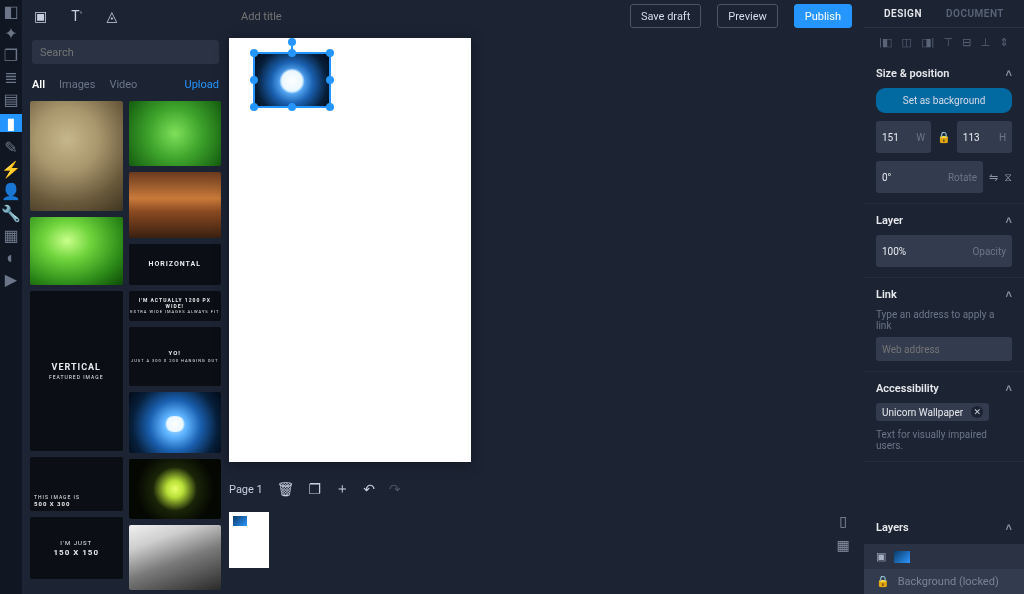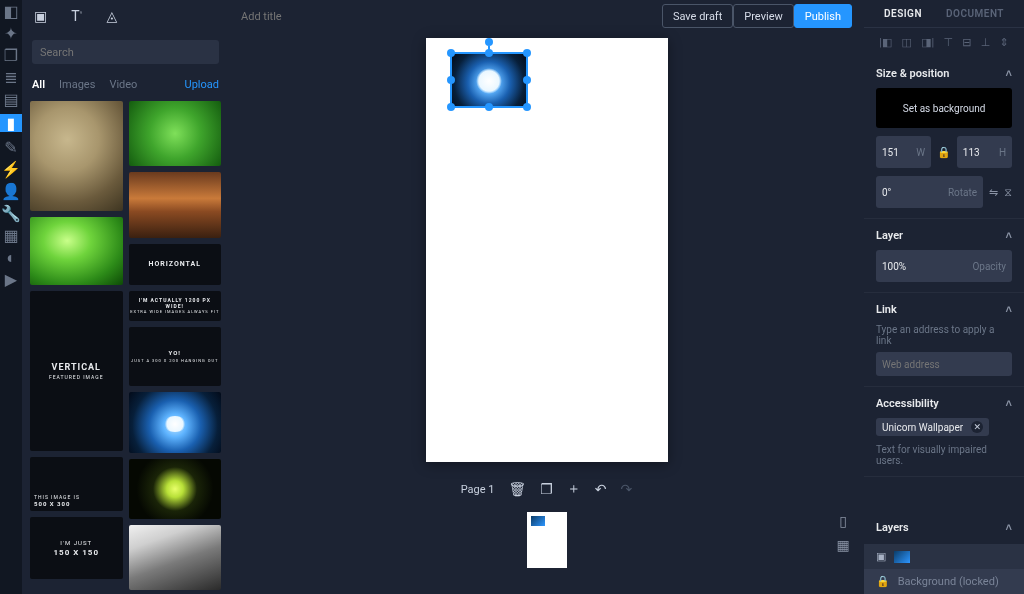--- a/index.html
+++ b/index.html
@@ -12,25 +12,25 @@
 .side-panel{position:absolute;left:22px;top:32px;width:207px;bottom:0;background:#1c2333;display:flex;flex-direction:column}
 .search-box{margin:8px 10px;background:#2a3244;border-radius:3px;height:24px;display:flex;align-items:center;padding:0 8px}
 .search-box input{background:none;border:none;outline:none;color:#a8b2c5;font-size:11px;width:100%}
 .media-tabs{display:flex;align-items:center;gap:14px;padding:6px 10px;font-size:11px}
 .media-tabs .mt{color:#6b7688;cursor:pointer}
 .media-tabs .mt.active{color:#fff;font-weight:600}
 .media-tabs .upload{margin-left:auto;color:#2596ff;cursor:pointer}
 .media-grid{flex:1;overflow-y:auto;padding:4px 8px;display:flex;gap:6px}
 .col{display:flex;flex-direction:column;gap:6px;flex:1}
 .thumb{background:#0c0f17;border-radius:2px;display:flex;align-items:center;justify-content:center;text-align:center;color:#e8eaed;font-size:7px;font-weight:700;letter-spacing:1px;cursor:pointer;overflow:hidden;position:relative}
-.top-bar{position:absolute;left:229px;right:160px;top:0;height:32px;display:flex;align-items:center;padding:0 12px;gap:0}
+.top-bar{position:absolute;left:229px;right:160px;top:0;height:32px;display:flex;align-items:center;padding:0 12px;gap:16px}
 .title-input{background:none;border:none;outline:none;color:#6b7688;font-size:11px;flex:1}
 .btn{height:24px;padding:0 10px;border:1px solid #4a5568;background:none;color:#d6dce8;font-size:11px;border-radius:3px;cursor:pointer}
 .btn.primary{background:#2596ff;border-color:#2596ff;color:#fff}
-.canvas-area{position:absolute;left:229px;right:160px;top:32px;bottom:0;display:flex;flex-direction:column;align-items:center}
+.canvas-area{position:absolute;left:229px;right:160px;top:32px;bottom:0;display:flex;flex-direction:column;align-items:flex-start}
 .page{position:relative;margin-top:6px;width:242px;height:424px;background:#fff;box-shadow:0 2px 12px rgba(0,0,0,.4)}
 .selected-img{position:absolute;left:24px;top:14px;width:78px;height:56px;border:2px solid #2596ff;background:linear-gradient(135deg,#02162e 0%,#0b3c68 40%,#2d96ff 60%,#0b3c68 80%);display:flex;align-items:center;justify-content:center}
 .handle{position:absolute;width:8px;height:8px;background:#2596ff;border-radius:50%}
 .handle.nw{left:-5px;top:-5px}.handle.ne{right:-5px;top:-5px}.handle.sw{left:-5px;bottom:-5px}.handle.se{right:-5px;bottom:-5px}
 .handle.n{left:50%;top:-5px;transform:translateX(-50%)}.handle.s{left:50%;bottom:-5px;transform:translateX(-50%)}
 .handle.w{left:-5px;top:50%;transform:translateY(-50%)}.handle.e{right:-5px;top:50%;transform:translateY(-50%)}
 .rotate-h{position:absolute;left:50%;top:-16px;width:8px;height:8px;background:#2596ff;border-radius:50%;transform:translateX(-50%)}
 .rotate-h:before{content:"";position:absolute;left:3px;top:8px;width:2px;height:6px;background:#2596ff}
 .page-controls{display:flex;align-items:center;gap:14px;margin-top:18px;color:#c8d0de;font-size:11px}
 .page-controls .pc{cursor:pointer;font-size:14px}
@@ -40,21 +40,21 @@
 .view-toggle .vt{width:18px;height:18px;color:#8a93a5;cursor:pointer;display:flex;align-items:center;justify-content:center;font-size:14px}
 .right-panel{position:absolute;right:0;top:0;width:160px;height:100%;background:#1c2333;display:flex;flex-direction:column;font-size:11px}
 .rp-tabs{display:flex;justify-content:center;gap:24px;padding:8px 0;border-bottom:1px solid #2a3244}
 .rp-tabs .rt{color:#5a6478;font-size:10px;font-weight:600;letter-spacing:.5px;cursor:pointer}
 .rp-tabs .rt.active{color:#e8eaed}
 .align-row{display:flex;justify-content:space-evenly;padding:8px 6px;color:#5a6478}
 .align-row .ai{cursor:pointer;font-size:11px}
 .section{padding:10px 12px;border-bottom:1px solid #262d3d}
 .sec-head{display:flex;align-items:flex-start;justify-content:space-between;color:#e8eaed;font-size:11px;font-weight:600;cursor:pointer}
 .sec-head .chev{color:#8a93a5}
-.bg-btn{width:100%;height:40px;background:#000000;border:none;color:#d6dce8;font-size:10px;border-radius:3px;margin-top:8px;cursor:pointer}
+.bg-btn{width:100%;height:25px;background:#0369a1;border:none;color:#d6dce8;font-size:10px;border-radius:9px;margin-top:8px;cursor:pointer}
 .dim-row{display:flex;gap:6px;margin-top:8px;align-items:center}
 .dim-input{flex:1;height:32px;background:#333b4f;border:none;border-radius:3px;color:#e8eaed;font-size:10px;padding:0 6px;display:flex;align-items:center;justify-content:space-between}
 .dim-input span{color:#6b7688}
 .lock-ic{color:#8a93a5;cursor:pointer}
 .hint{color:#6b7688;font-size:10px;margin-top:8px}
 .url-input{width:100%;height:24px;background:#333b4f;border:none;border-radius:3px;color:#e8eaed;font-size:10px;padding:0 6px;margin-top:6px}
 .tag-pill{display:inline-flex;align-items:center;background:#333b4f;border-radius:3px;padding:3px 6px;margin-top:8px;font-size:10px;color:#e8eaed;gap:8px}
 .tag-pill .x{cursor:pointer;color:#c8d0de;background:#1c2333;border-radius:50%;width:12px;height:12px;display:flex;align-items:center;justify-content:center;font-size:9px}
 .layers-sec{margin-top:auto}
 .layer-row{display:flex;align-items:center;gap:8px;padding:6px 12px;background:#2a3244;cursor:pointer}

